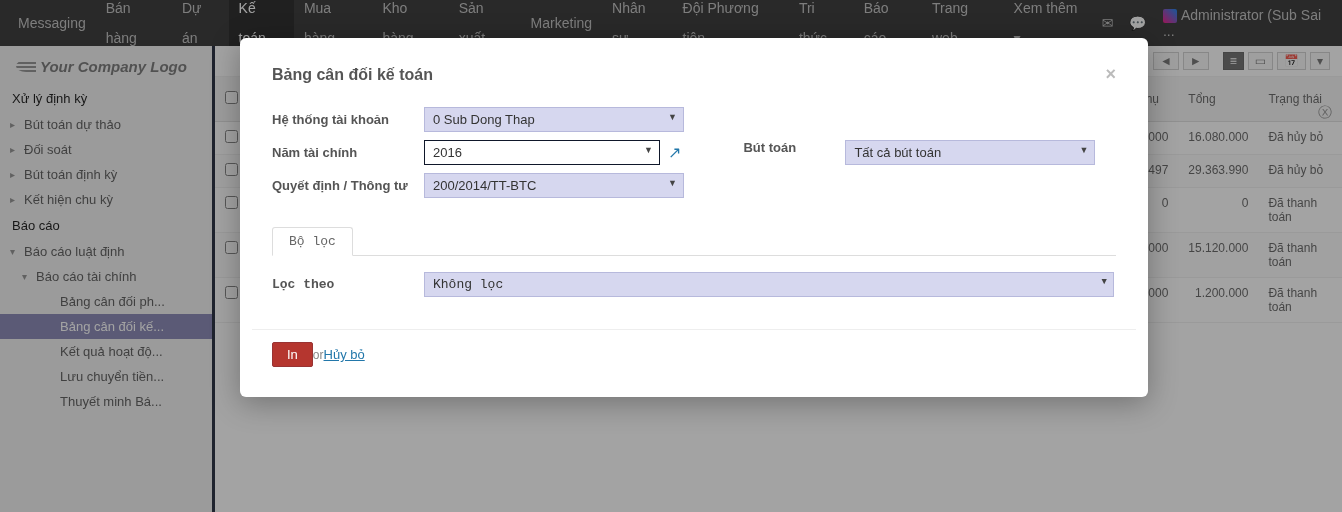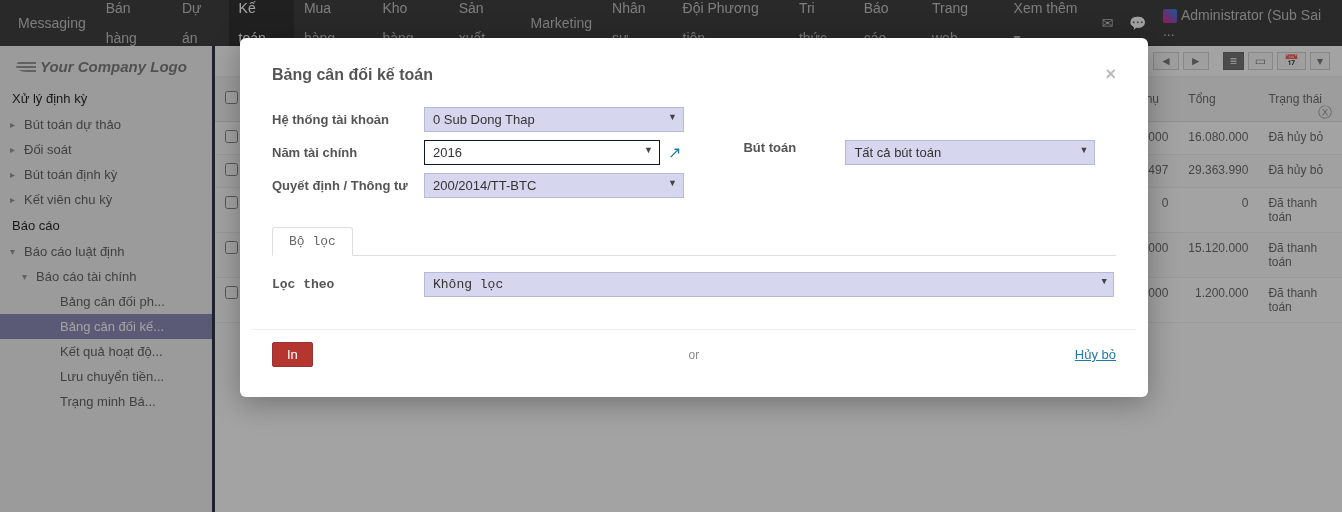--- a/index.html
+++ b/index.html
@@ -62,21 +62,21 @@
 .sel.wide { flex: 0 0 250px;}
 .row-right { margin-left: 50px; display:flex; align-items:flex-start; gap:12px;}
 .row-right label { width: 90px;}
 .link-ico { color:#27a; font-size:16px; cursor:pointer; margin-left:-4px;}
 
 .tabstrip { margin-top: 28px; font-family: Liberation Mono, monospace; }
 .tab { display:inline-block; border:1px solid #ddd; border-bottom:1px solid #fff; padding:6px 16px; font-size:13px; color:#666; position:relative; top:1px; background:#fff; border-radius: 3px 3px 0 0;}
 .tab-pane { border-top:1px solid #ddd; padding: 16px 0 8px;}
 .sel.full { flex: 0 0 690px;}
 
-.modal-footer { padding: 12px 20px 18px; border-top: 1px solid #eee; display:flex; align-items:center; justify-content:space-between;}
+.modal-footer { padding: 12px 20px 18px; border-top: 1px solid #eee; display:flex; align-items:center; }
 .btn-primary { background: #b5362f; color:#fff; border:1px solid #933; padding: 4px 14px; font-size:13px; cursor:pointer; border-radius:2px;}
 .or-text { color:#888; font-size:12px;}
 .btn-link { color:#27a; text-decoration: underline; cursor:pointer; font-size:13px;}
 
 .discard-x { position:absolute; top: 58px; right: 10px; color:#888; font-size:14px; cursor:pointer; z-index:0;}
 </style>
 </head>
 <body>
 
 <div class="topnav">
@@ -105,32 +105,32 @@
   <div class="sidebar">
     <div class="logo">
       <div class="logo-box">Your Company Logo</div>
     </div>
 
     <div class="side-heading">Xử lý định kỳ</div>
     <ul class="side-list">
       <li><span class="caret">▸</span><span>Bút toán dự thảo</span></li>
       <li><span class="caret">▸</span><span>Đối soát</span></li>
       <li><span class="caret">▸</span><span>Bút toán định kỳ</span></li>
-      <li><span class="caret">▸</span><span>Kết viên chu kỳ</span></li>
+      <li><span class="caret">▸</span><span>Kết hiện chu kỳ</span></li>
     </ul>
 
     <div class="side-heading">Báo cáo</div>
     <ul class="side-list">
       <li><span class="caret">▾</span><span>Báo cáo luật định</span></li>
       <li class="level2"><span class="caret" style="left:22px">▾</span><span>Báo cáo tài chính</span></li>
       <li class="level3">Bảng cân đối ph...</li>
       <li class="level3 selected">Bảng cân đối kế...</li>
       <li class="level3">Kết quả hoạt độ...</li>
       <li class="level3">Lưu chuyển tiền...</li>
-      <li class="level3">Trạng minh Bá...</li>
+      <li class="level3">Thuyết minh Bá...</li>
     </ul>
   </div>
 
   <div class="content">
     <span class="discard-x">ⓧ</span>
     <div class="pager-row">
       <span class="pager-text">của 149</span>
       <span class="btn">◄</span>
       <span class="btn">►</span>
       <span style="width:6px"></span>

